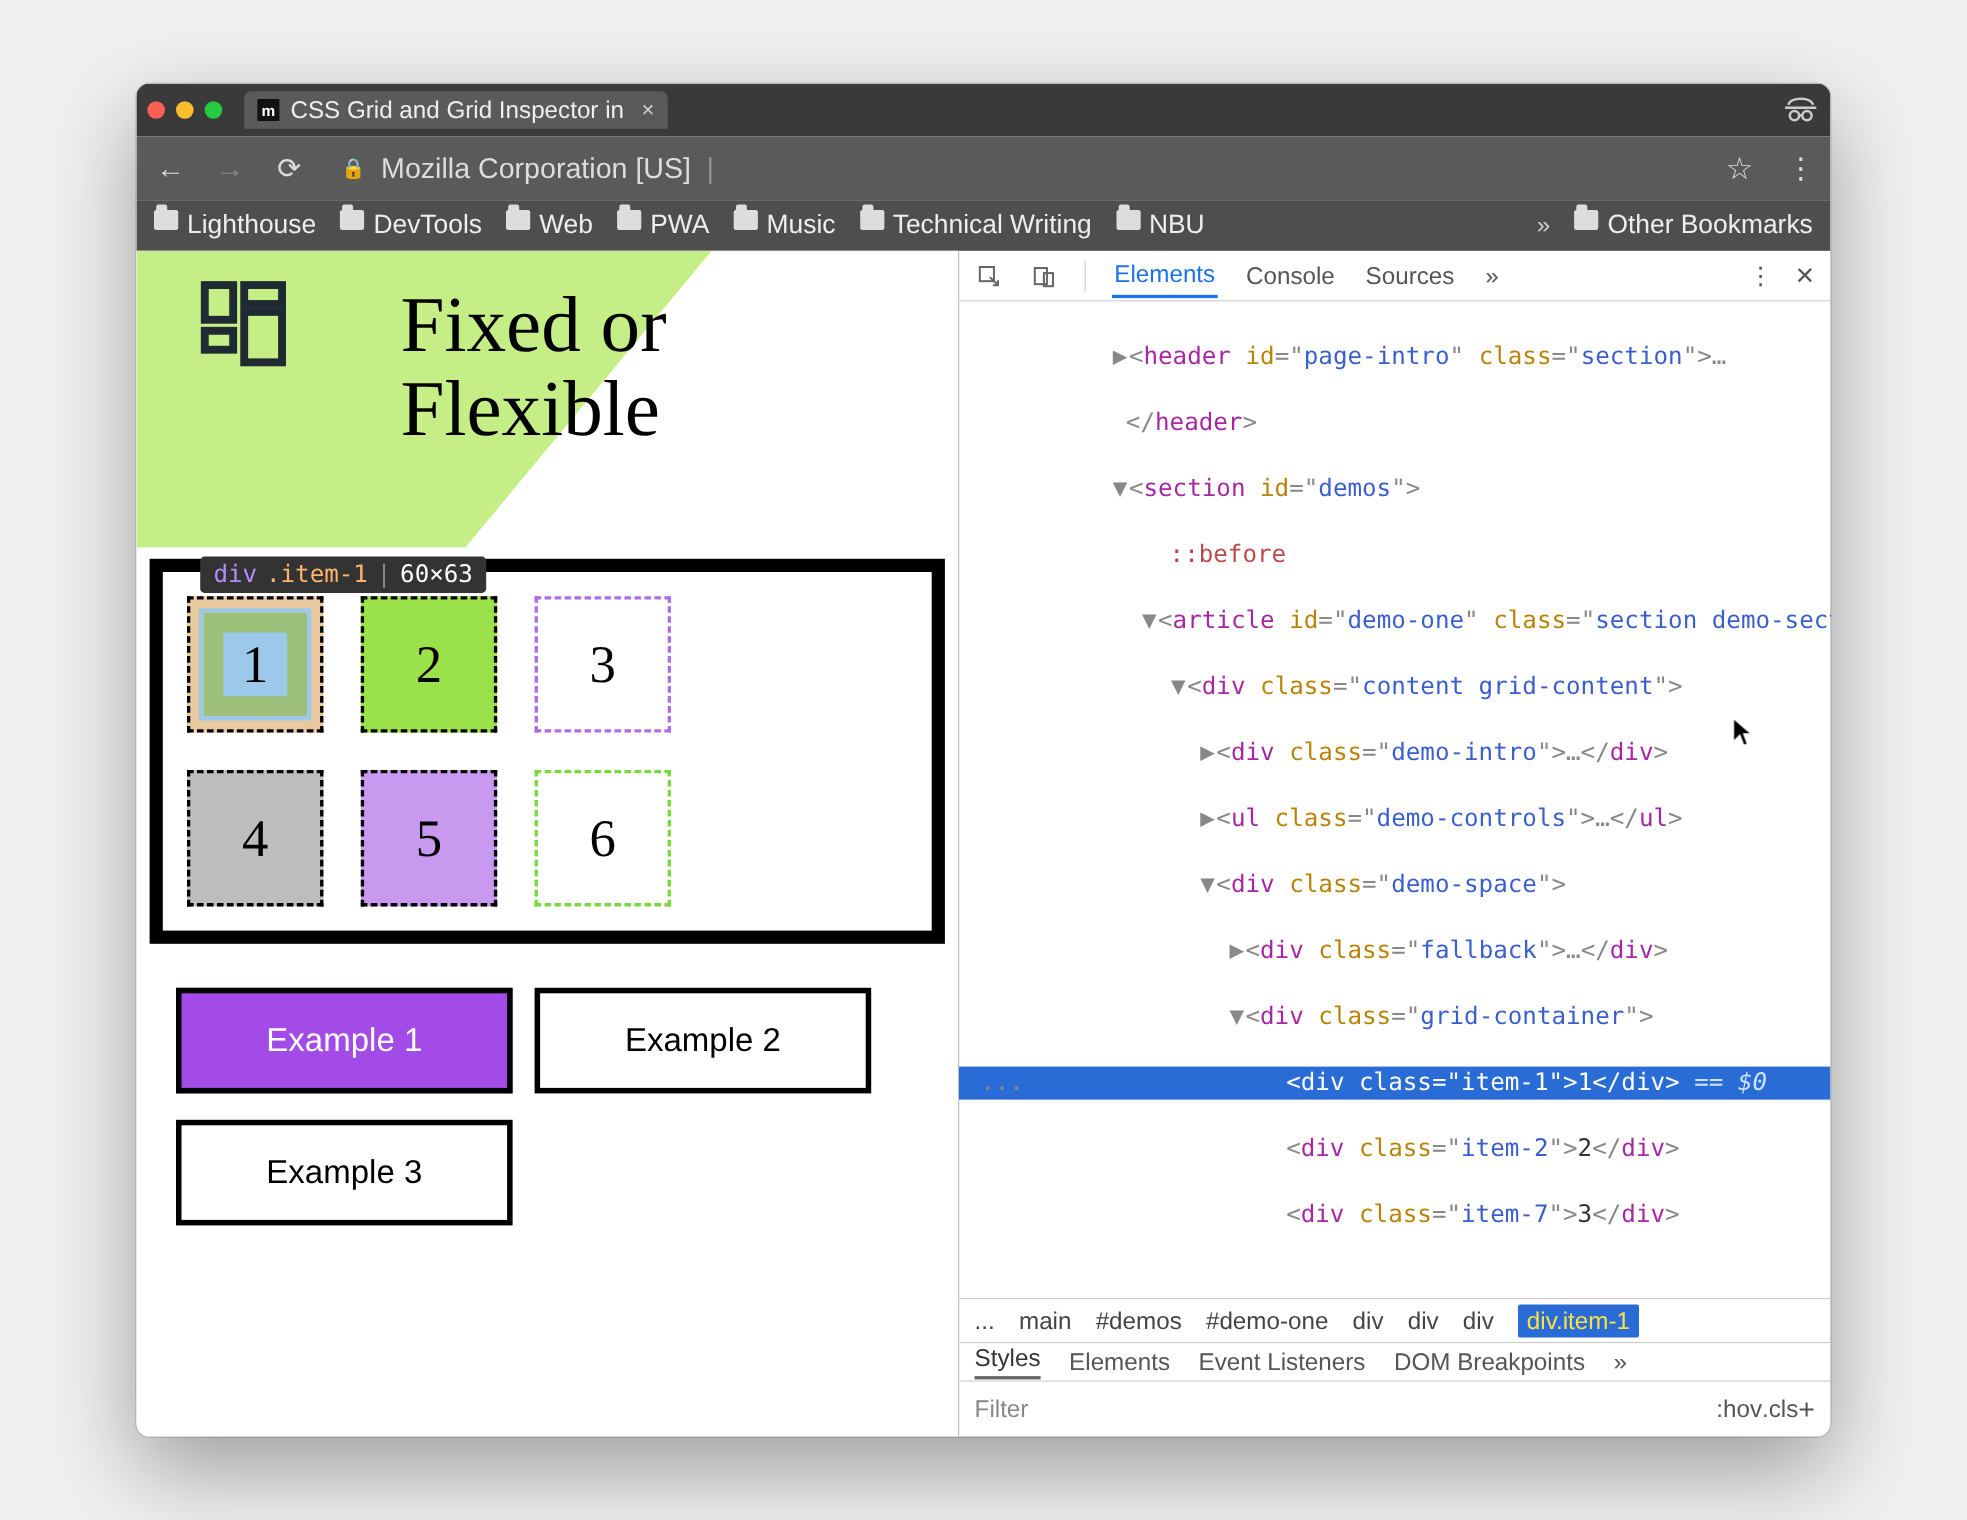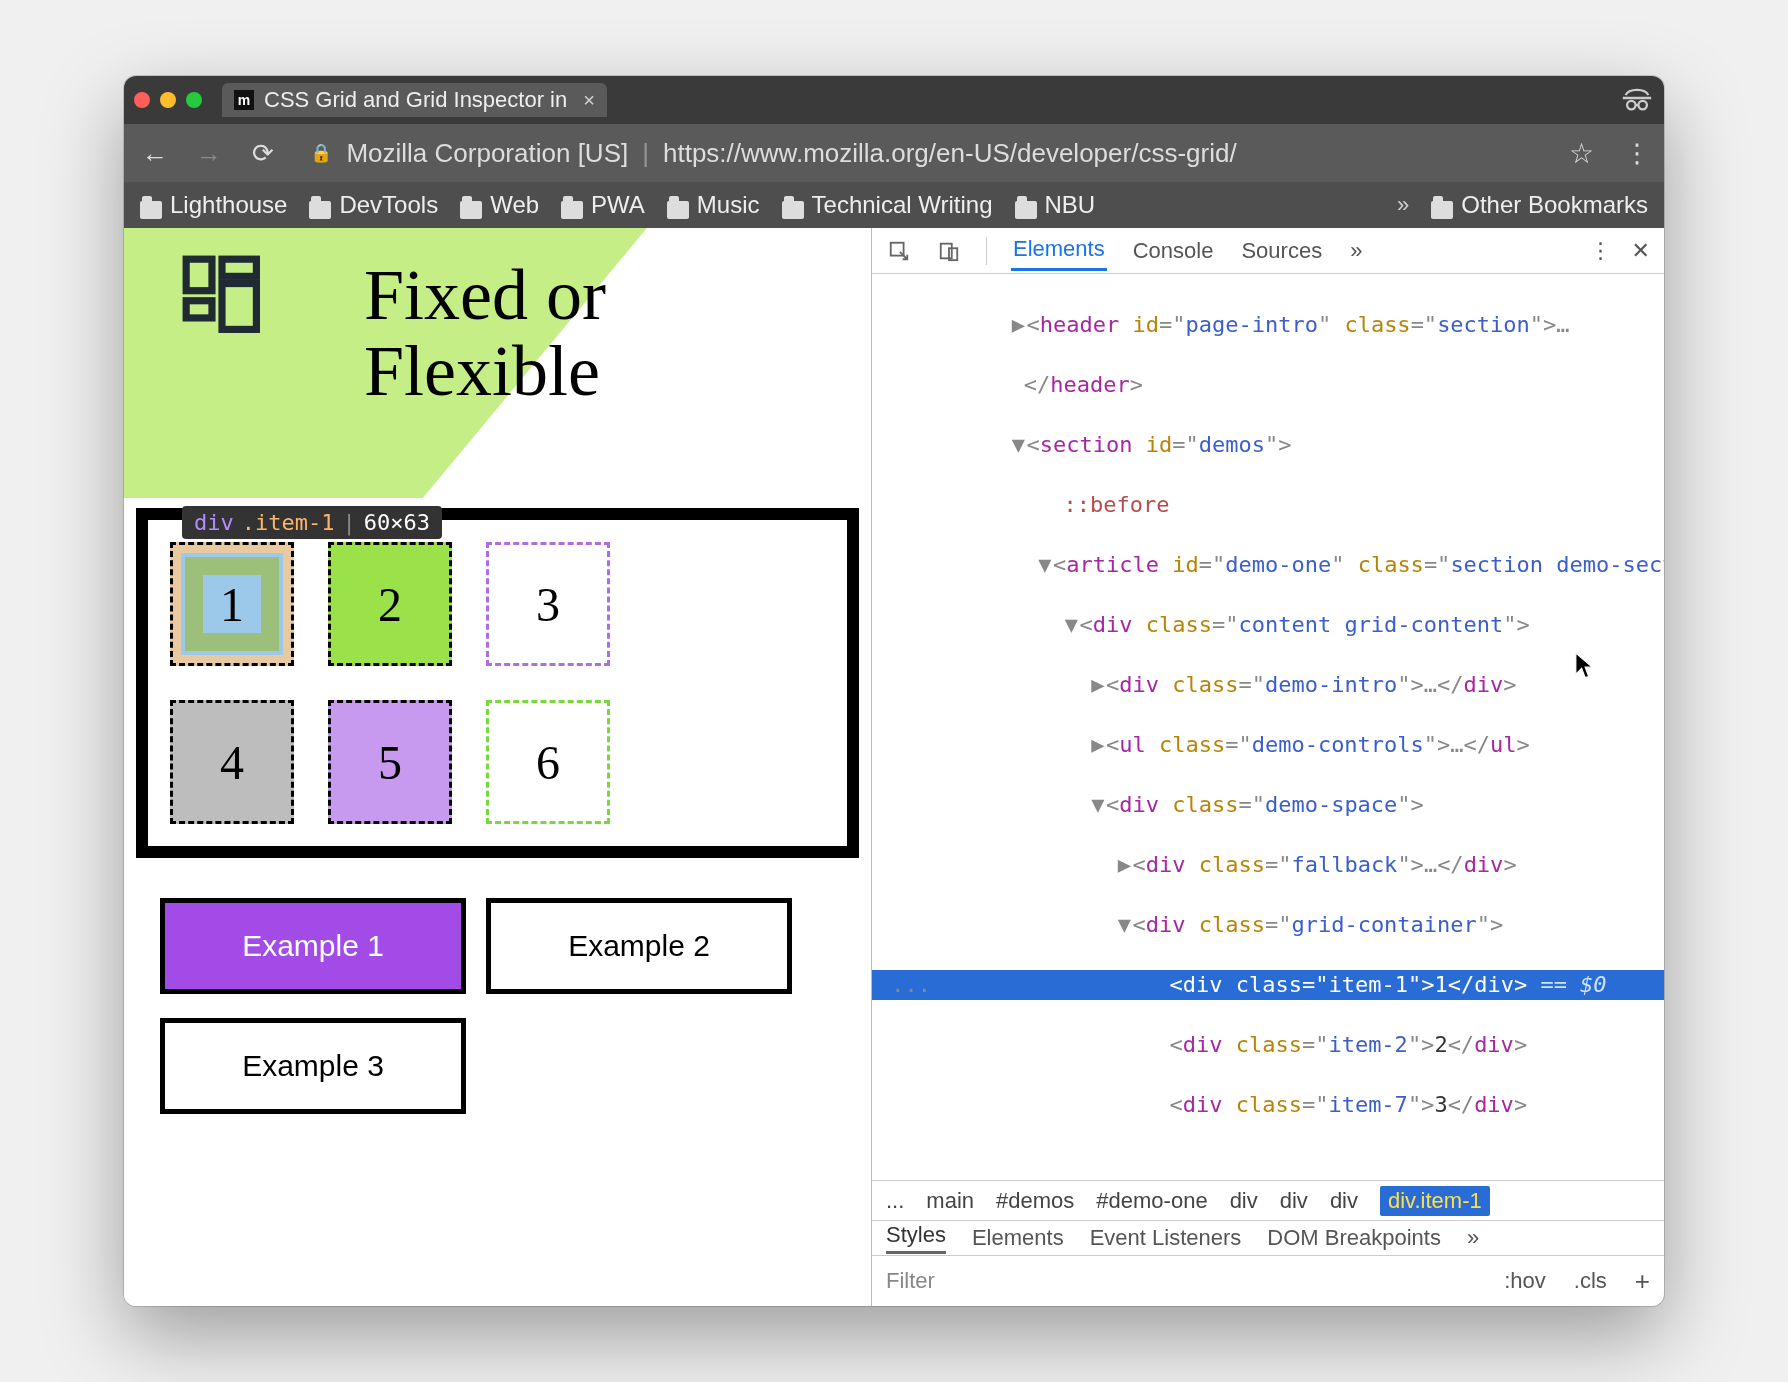--- a/index.html
+++ b/index.html
@@ -21,21 +21,21 @@
   
   .toolbar { background:#5a5a5a; height:58px; display:flex; align-items:center; padding:0 14px; gap:20px; color:#ddd; font-size:26px; }
   .tb-btn { width:34px; display:flex; align-items:center; justify-content:center; color:#ddd; }
   .tb-btn.dim{opacity:.35}
   .omnibox { flex:1; display:flex; align-items:center; gap:14px; background:transparent; border-radius:6px; padding:4px 10px; font-size:26px; color:#ddd; }
   .lock{font-size:18px}
   .star{margin-left:auto; font-size:28px;}
   .kebab{font-size:26px;}
   
   .bmbar { background:#4e4e4e; height:46px; display:flex; align-items:center; gap:22px; padding:0 16px; color:#eee; font-size:24px; }
-  .bm { display:flex; align-items:flex-end; gap:8px; }
+  .bm { display:flex; align-items:flex-start; gap:8px; }
   .folder{width:22px;height:18px;background:#ddd;border-radius:2px;position:relative}
   .folder:before{content:"";position:absolute;top:-5px;left:2px;width:10px;height:5px;background:#ddd;border-radius:2px 2px 0 0}
   .bmspacer{flex:1}
   .chevrons{font-size:22px;opacity:.8}
 
   
   .content { flex:1; display:flex; min-height:0; }
   .page { width:748px; background:#fff; border-right:1px solid #bbb; position:relative; overflow:hidden; }
   .devtools { flex:1; display:flex; flex-direction:column; min-width:0; }
 
@@ -89,21 +89,21 @@
   .dots{color:#888}
   .sel .eq0{color:#cde4ff;font-style:italic}
 
   .bc { height:40px; border-top:1px solid #ccc; display:flex; align-items:center; gap:22px; padding:0 14px; font-size:22px; color:#444;}
   .bc .node.active{background:#2a6cd6;color:#fde047;padding:2px 8px;border-radius:2px}
 
   .styles-tabs{height:36px;border-top:1px solid #ccc;border-bottom:1px solid #ccc;display:flex;align-items:center;gap:26px;padding:0 14px;font-size:22px;color:#555}
   .styles-tabs .active{color:#333;border-bottom:3px solid #666;padding-bottom:3px}
 
   .filter-row{height:50px;display:flex;align-items:center;padding:0 14px;font-size:22px;color:#888;gap:14px}
-  .filter-row .right{margin-left:auto;display:flex;gap:28px;align-items:center;color:#555}
+  .filter-row .right{margin-left:auto;display:flex;gap:0;align-items:center;color:#555}
   .filter-row .plus{font-size:26px}
 
   
   .cursor{position:absolute; right:70px; top:424px; pointer-events:none;}
   .cursor svg{width:20px;height:28px}
 </style>
 </head>
 <body>
 
 <div class="stage">
@@ -132,21 +132,20 @@
   </div>
 
   <div class="toolbar">
     <span class="tb-btn">←</span>
     <span class="tb-btn dim">→</span>
     <span class="tb-btn">⟳</span>
     <div class="omnibox">
       <span class="lock">🔒</span>
       <span>Mozilla Corporation [US]</span>
       <span style="opacity:.45">|</span>
-      <span>https://www.mozilla.org/en-US/developer/css-grid/</span>
       <span class="star">☆</span>
     </div>
     <span class="kebab">⋮</span>
   </div>
 
   <div class="bmbar">
     <span class="bm">
           <span class="folder"></span>
           <span>Lighthouse</span>
         </span>

